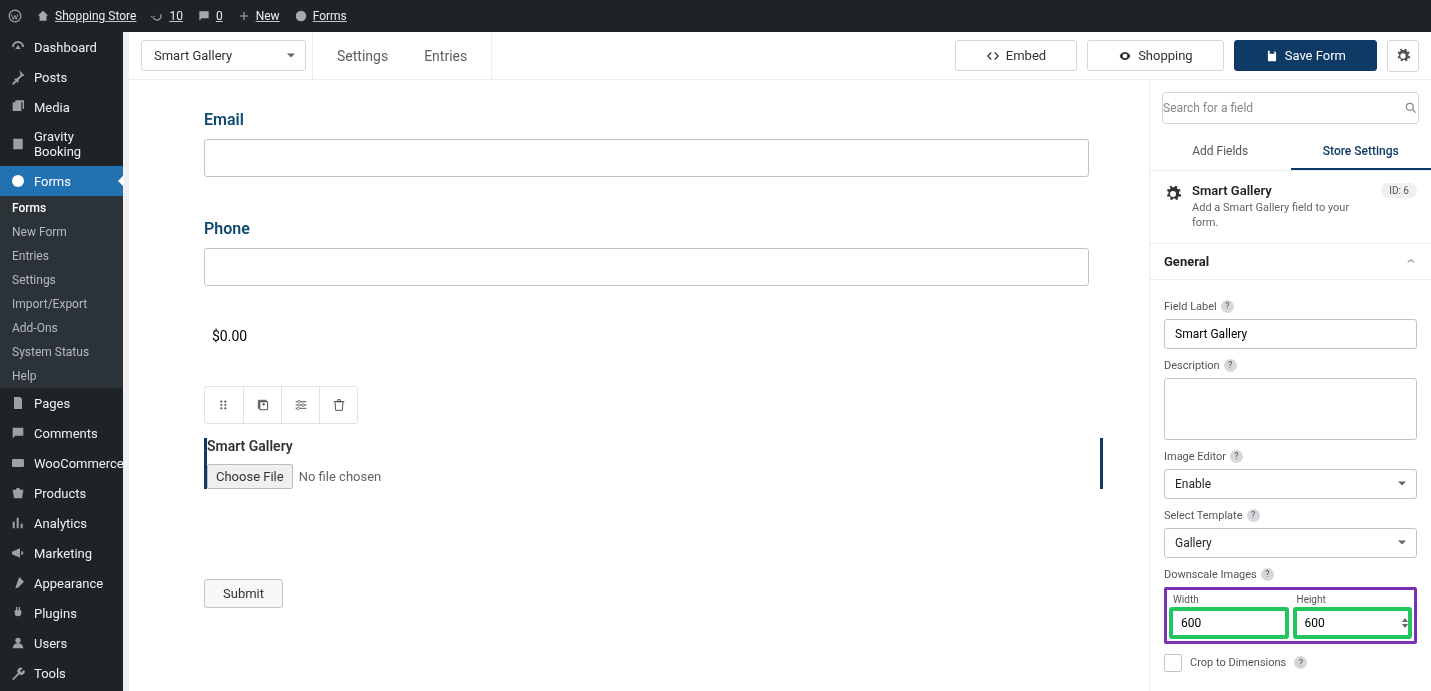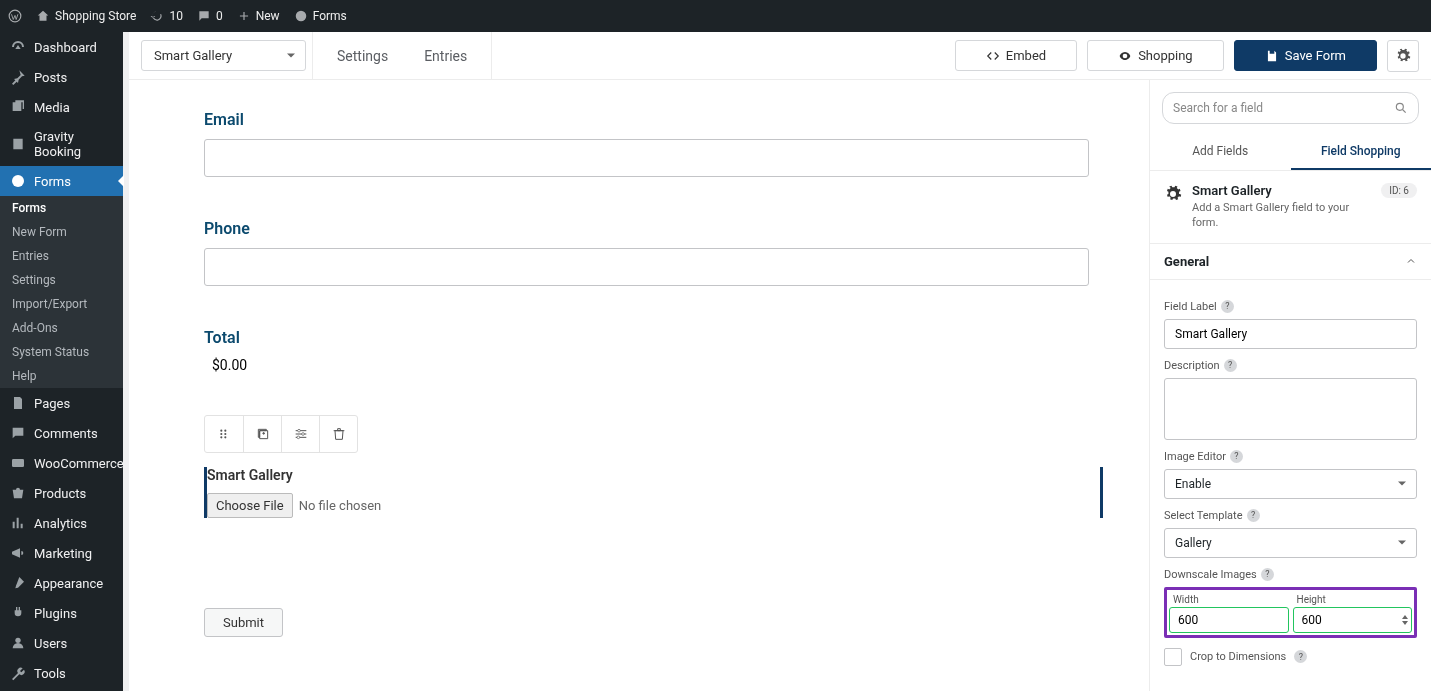--- a/index.html
+++ b/index.html
@@ -1,19 +1,19 @@
 <!DOCTYPE html>
 <html><head>
 <meta charset="utf-8">
 <style>
 * { box-sizing: border-box; margin: 0; padding: 0; font-family: -apple-system, BlinkMacSystemFont, "Segoe UI", Roboto, sans-serif; }
 body { width: 1431px; height: 691px; overflow: hidden; background: #f0f0f1; font-size: 13px; color: #1d2327; }
 
 
-.adminbar { height: 24px; background: #1d2327; color: #c3c4c7; display: flex; align-items: center; padding: 16px 8px; justify-content: space-between; font-size: 12px; }
+.adminbar { height: 24px; background: #1d2327; color: #c3c4c7; display: flex; align-items: center; padding: 16px 8px; justify-content: space-between; font-size: 12px; text-decoration: underline; }
 .adminbar .left, .adminbar .right { display: flex; align-items: center; gap: 14px; height: 100%; }
 .adminbar .item { display: flex; align-items: center; gap: 5px; cursor: pointer; color: #eee; }
 .adminbar svg, .adminbar .icon { width: 14px; height: 14px; fill: #a7aaad; }
 .avatar-box { width: 14px; height: 14px; background: #555; border: 1px solid #888; }
 
 
 .layout { display: flex; height: calc(100% - 24px); gap: 6px; }
 .sidebar { width: 123px; background: #1d2327; color: #f0f0f1; display: flex; flex-direction: column; font-size: 13px; }
 .sidebar .menu-item { display: flex; align-items: center; gap: 8px; padding: 7px 10px; cursor: pointer; color: #f0f0f1; }
 .sidebar .menu-item svg { width: 16px; height: 16px; fill: rgba(240,246,252,.6); flex-shrink: 0; }
@@ -60,21 +60,21 @@
 .gallery-field .right-bar { position:absolute; right:-14px; top:0; bottom:0; width:3px; background:#0f3a66; }
 .file-row { display: flex; align-items: center; gap: 6px; padding-left: 0; }
 .file-btn { border: 1px solid #bbb; background: #efefef; padding: 4px 8px; border-radius: 2px; font-size: 13px; color:#333; }
 .file-text { color: #666; font-size: 13px; }
 
 .submit-btn { border: 1px solid #c3c4c7; background: #f6f7f7; padding: 6px 18px; border-radius: 3px; font-size: 13px; color:#333; }
 
 
 .panel { width: 282px; border-left: 1px solid #ececec; display: flex; flex-direction: column; }
 .search-row { padding: 12px 12px 10px; }
-.search-box { border: 1px solid #d5d7da; border-radius: 12px; padding: 8px 10px; display: flex; align-items: center; justify-content: space-between; color: #888; font-size: 12px; }
+.search-box { border: 1px solid #d5d7da; border-radius: 4px; padding: 8px 0; display: flex; align-items: center; justify-content: space-between; color: #888; font-size: 12px; }
 .search-box svg { width: 14px; height: 14px; fill: #888; }
 .tabs { display: flex; border-bottom: 1px solid #ececec; }
 .tabs .tab { flex: 1; text-align: center; padding: 10px 0; font-size: 12px; color:#555; cursor: pointer; }
 .tabs .tab.active { color: #0f3a66; border-bottom: 2px solid #0f3a66; font-weight: 500; }
 .field-info { display: flex; gap: 10px; padding: 12px 14px; align-items: flex-start; }
 .field-info svg { width: 18px; height: 18px; fill: #333; flex-shrink: 0; margin-top: 2px; }
 .field-info .name { font-weight: 600; font-size: 13px; }
 .field-info .desc { font-size: 11px; color: #666; margin-top: 2px; line-height: 1.4; }
 .field-info .badge { background: #f0f0f1; border-radius: 10px; font-size: 10px; padding: 2px 8px; color: #555; align-self: flex-start; }
 .section-head { display: flex; justify-content: space-between; align-items: center; padding: 10px 14px; font-size: 13px; font-weight: 700; cursor: pointer; border-top: 1px solid #ececec; border-bottom: 1px solid #ececec; }
@@ -84,21 +84,21 @@
 .f-label:first-child { margin-top: 8px; }
 .help { width: 13px; height: 13px; border-radius: 50%; background: #d5d7da; color: #555; font-size: 9px; display: inline-flex; align-items: center; justify-content: center; }
 .tinput { width: 100%; border: 1px solid #c3c4c7; border-radius: 3px; padding: 7px 10px; font-size: 12px; }
 .tarea { width: 100%; height: 62px; border: 1px solid #c3c4c7; border-radius: 3px; }
 .select { width: 100%; border: 1px solid #c3c4c7; border-radius: 3px; padding: 7px 10px; font-size: 12px; position: relative; background:#fff; }
 .select::after { content: ""; position: absolute; right: 10px; top: 50%; transform: translateY(-30%); border: 4px solid transparent; border-top-color: #666; }
 
 .dim-group { border: 3px solid #7a2fb5; border-radius: 2px; padding: 2px; display: flex; gap: 4px; }
 .dim-col { flex: 1; }
 .dim-col .small-label { font-size: 10px; color: #555; padding: 2px 4px 2px 4px; }
-.dim-input { width: 100%; border: 1px solid #22c55e; border-radius: 3px; padding: 5px 8px; font-size: 12px; }
+.dim-input { width: 100%; border: 4px solid #22c55e; border-radius: 3px; padding: 5px 8px; font-size: 12px; }
 .num-wrap { position: relative; }
 .spinner { position: absolute; right: 4px; top: 50%; transform: translateY(-50%); display: flex; flex-direction: column; }
 .spinner span { width: 0; height: 0; border-left: 3px solid transparent; border-right: 3px solid transparent; }
 .spinner .up { border-bottom: 4px solid #666; margin-bottom: 2px; }
 .spinner .down { border-top: 4px solid #666; }
 
 .crop-row { display: flex; align-items: center; gap: 8px; margin-top: 10px; font-size: 11px; color:#555; }
 .crop-check { width: 18px; height: 18px; border: 1px solid #c3c4c7; border-radius: 2px; }
 </style>
 </head>
@@ -304,21 +304,20 @@
       <div class="form-canvas">
         <div class="form-field">
           <label>Email</label>
           <div class="input"></div>
         </div>
         <div class="form-field">
           <label>Phone</label>
           <div class="input"></div>
         </div>
         <div class="form-field">
-          <label>Total</label>
           <div class="total-val">$0.00</div>
         </div>
 
         <div class="toolbar-box">
           <div class="cell">
               <svg viewBox="0 0 24 24">
                 <circle cx="8" cy="7" r="1.6"></circle>
                 <circle cx="8" cy="12" r="1.6"></circle>
                 <circle cx="8" cy="17" r="1.6"></circle>
                 <circle cx="14" cy="7" r="1.6"></circle>
@@ -365,21 +364,21 @@
           <div class="search-box">
             <span>Search for a field</span>
             <svg viewBox="0 0 24 24">
                 <circle cx="10" cy="10" r="6" fill="none" stroke="#888" stroke-width="2"></circle>
                 <path d="M15 15l5 5" stroke="#888" stroke-width="2"></path>
               </svg>
           </div>
         </div>
         <div class="tabs">
           <div class="tab">Add Fields</div>
-          <div class="tab active">Field Shopping</div>
+          <div class="tab active">Store Settings</div>
         </div>
         <div class="field-info">
           <svg viewBox="0 0 24 24">
               <path d="M12 8a4 4 0 100 8 4 4 0 000-8zm9 4l2 1-1 3-2-1a8 8 0 01-2 2l1 2-3 1-1-2a8 8 0 01-3 0l-1 2-3-1 1-2a8 8 0 01-2-2l-2 1-1-3 2-1a8 8 0 010-3l-2-1 1-3 2 1a8 8 0 012-2L7 2l3-1 1 2a8 8 0 013 0l1-2 3 1-1 2a8 8 0 012 2l2-1 1 3-2 1a8 8 0 010 3z"></path>
             </svg>
           <div style="flex:1">
             <div class="name">Smart Gallery</div>
             <div class="desc">Add a Smart Gallery field to your form.</div>
           </div>
           <div class="badge">ID: 6</div>

